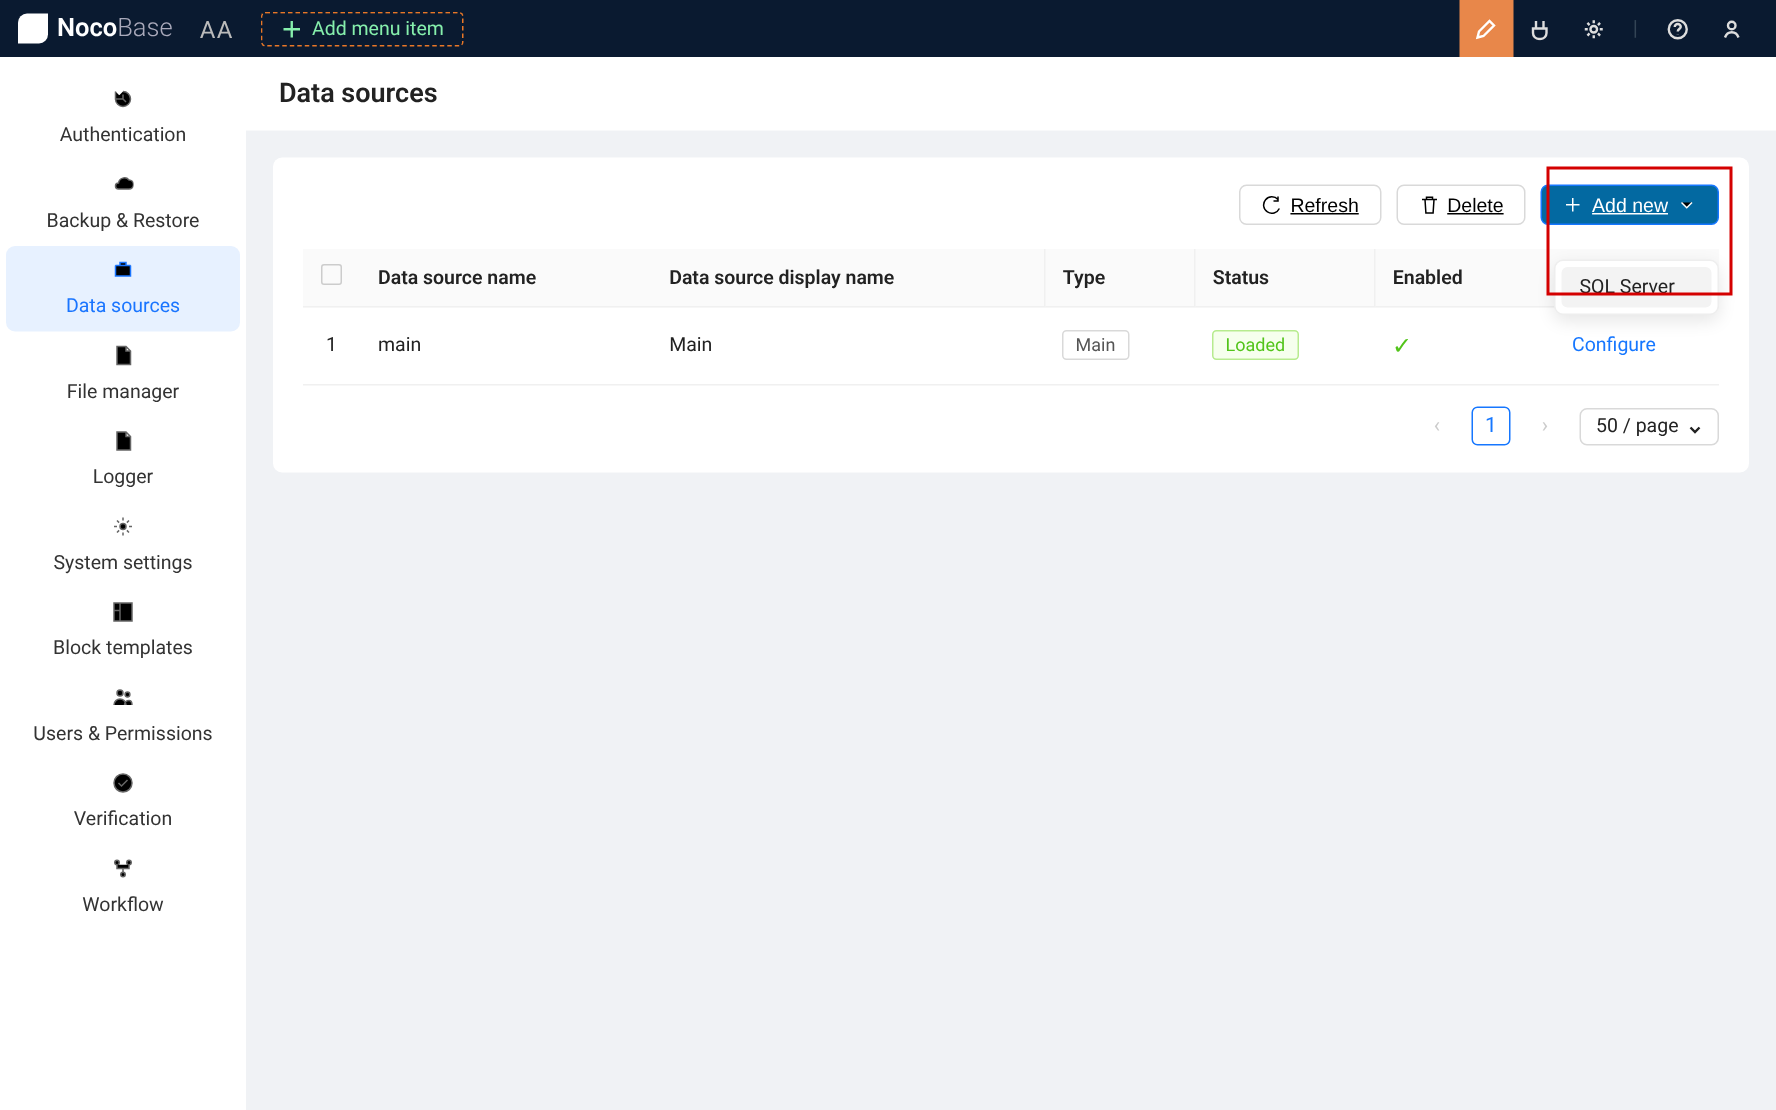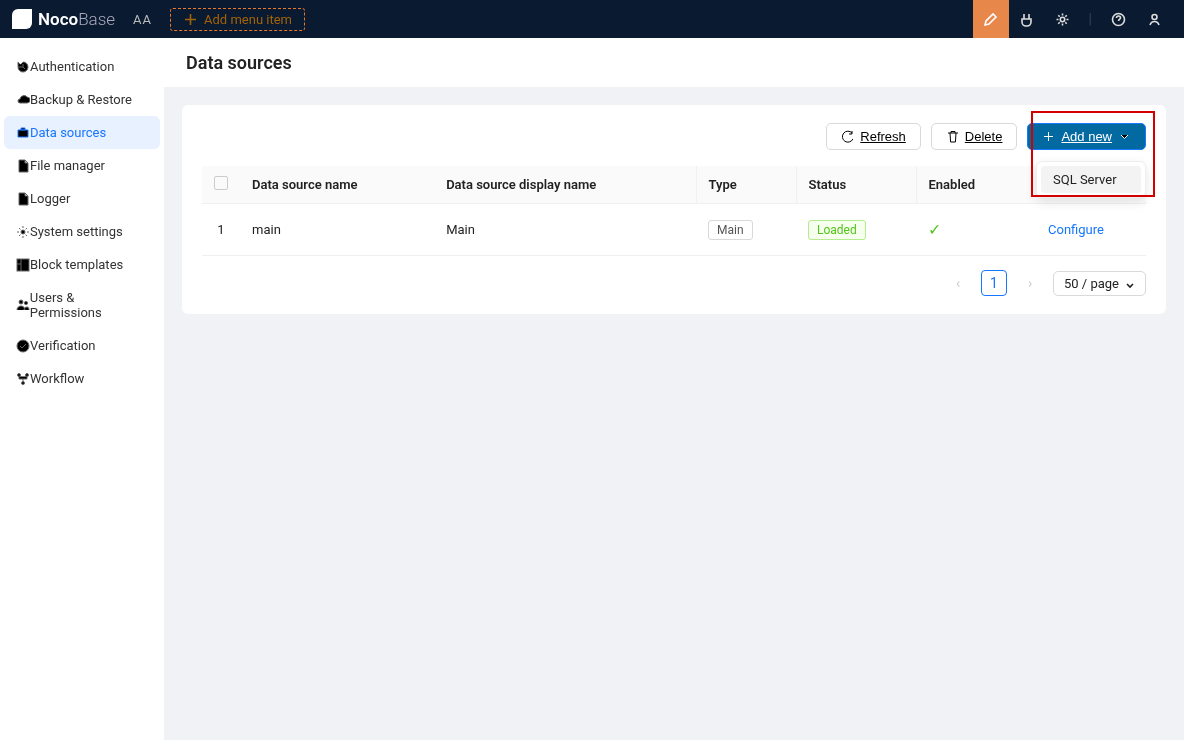--- a/index.html
+++ b/index.html
@@ -15,44 +15,44 @@
     height: 38px;
     display: flex;
     align-items: center;
     padding: 0 12px;
     color: #ddd;
     text-align: center;
   }
   .logo { display: flex; align-items: center; gap: 6px; font-weight: 600; font-size: 17px; color: #fff; }
   .logo-icon { width: 20px; height: 20px; background: #fff; border-radius: 6px 0 6px 0; }
   .logo span.light { color: #aab; font-weight: 300; }
-  .aa { margin-left: 18px; color: #bbb; font-size: 13px; letter-spacing: 1px; }
+  .aa { margin-left: 18px; color: #bbb; font-size: 16px; letter-spacing: 1px; }
   .add-menu {
     margin-left: 18px;
     border: 1px dashed #e87727;
-    color: #a16207;
+    color: #86efac;
     padding: 3px 12px;
     border-radius: 3px;
     display: flex;
     align-items: center;
     gap: 6px;
     font-size: 13px;
     cursor: pointer;
   }
   .topbar-spacer { flex: 1; }
   .topbar-icon { width: 36px; height: 38px; display: flex; align-items: center; justify-content: center; cursor: pointer; }
   .topbar-icon.accent { background: #e8874a; color: #fff; }
   .topbar-divider { color: #345; margin: 0 8px; }
   svg.ico { width: 15px; height: 15px; stroke: currentColor; fill: none; stroke-width: 1.6; }
   .container { display: flex; height: calc(740px - 38px); }
   .sidebar { width: 164px; background: #fff; padding: 12px 4px; }
   .side-item {
-    display: flex; align-items: center; 
+    display: flex; align-items: center; gap: 10px;
     padding: 9px 12px; border-radius: 6px;
-    cursor: pointer; color: #333; font-size: 13px;
+    cursor: pointer; color: #333; font-size: 13px; flex-direction: column;
   }
   .side-item svg { width: 14px; height: 14px; stroke: #666; }
   .side-item.active { background: #e7f1ff; color: #1a75ff; }
   .side-item.active svg { stroke: #1a75ff; }
   .main { flex: 1; background: #f0f2f5; overflow: hidden; }
   .page-header { background: #fff; padding: 14px 22px; font-size: 18px; font-weight: 600; }
   .panel { background: #fff; margin: 18px; padding: 18px 20px; border-radius: 6px; }
   .toolbar { display: flex; justify-content: flex-end; gap: 10px; margin-bottom: 16px; position: relative; }
   .btn {
     padding: 5px 14px; border: 1px solid #d9d9d9; background: #fff;
@@ -72,21 +72,21 @@
   .tag { padding: 2px 8px; border: 1px solid #d9d9d9; border-radius: 3px; font-size: 12px; color: #555; }
   .tag.green { border-color: #b7eb8f; color: #52c41a; background: #f6ffed; }
   .check-green { color: #52c41a; font-size: 16px; }
   .link { color: #1677ff; cursor: pointer; }
   .pager { display: flex; justify-content: flex-end; align-items: center; gap: 10px; margin-top: 14px; }
   .pager .pg { width: 26px; height: 26px; display: flex; align-items: center; justify-content: center; border-radius: 4px; cursor: pointer; }
   .pager .pg.active { border: 1px solid #1677ff; color: #1677ff; }
   .pager .pg.disabled { color: #ccc; cursor: default; }
   .page-size { border: 1px solid #d9d9d9; padding: 4px 10px; border-radius: 5px; display: flex; align-items: flex-end; gap: 6px; font-size: 13px; }
   .dropdown {
-    position: absolute; top: 38px; right: 0;
+    position: absolute; top: 50px; right: 0;
     background: #fff; border: 1px solid #eee; box-shadow: 0 4px 12px rgba(0,0,0,0.1);
     border-radius: 6px; padding: 4px; min-width: 110px;
   }
   .dropdown-item { padding: 6px 12px; border-radius: 4px; background: #f3f3f3; cursor: pointer; font-size: 13px; }
   .highlight { position: absolute; border: 2px solid #d40000; pointer-events: none; }
   .th-type{width:100px;} .th-status{width:120px;} .th-enabled{width:120px;} .th-actions{width:110px;}
 </style>
 </head>
 <body>
 

